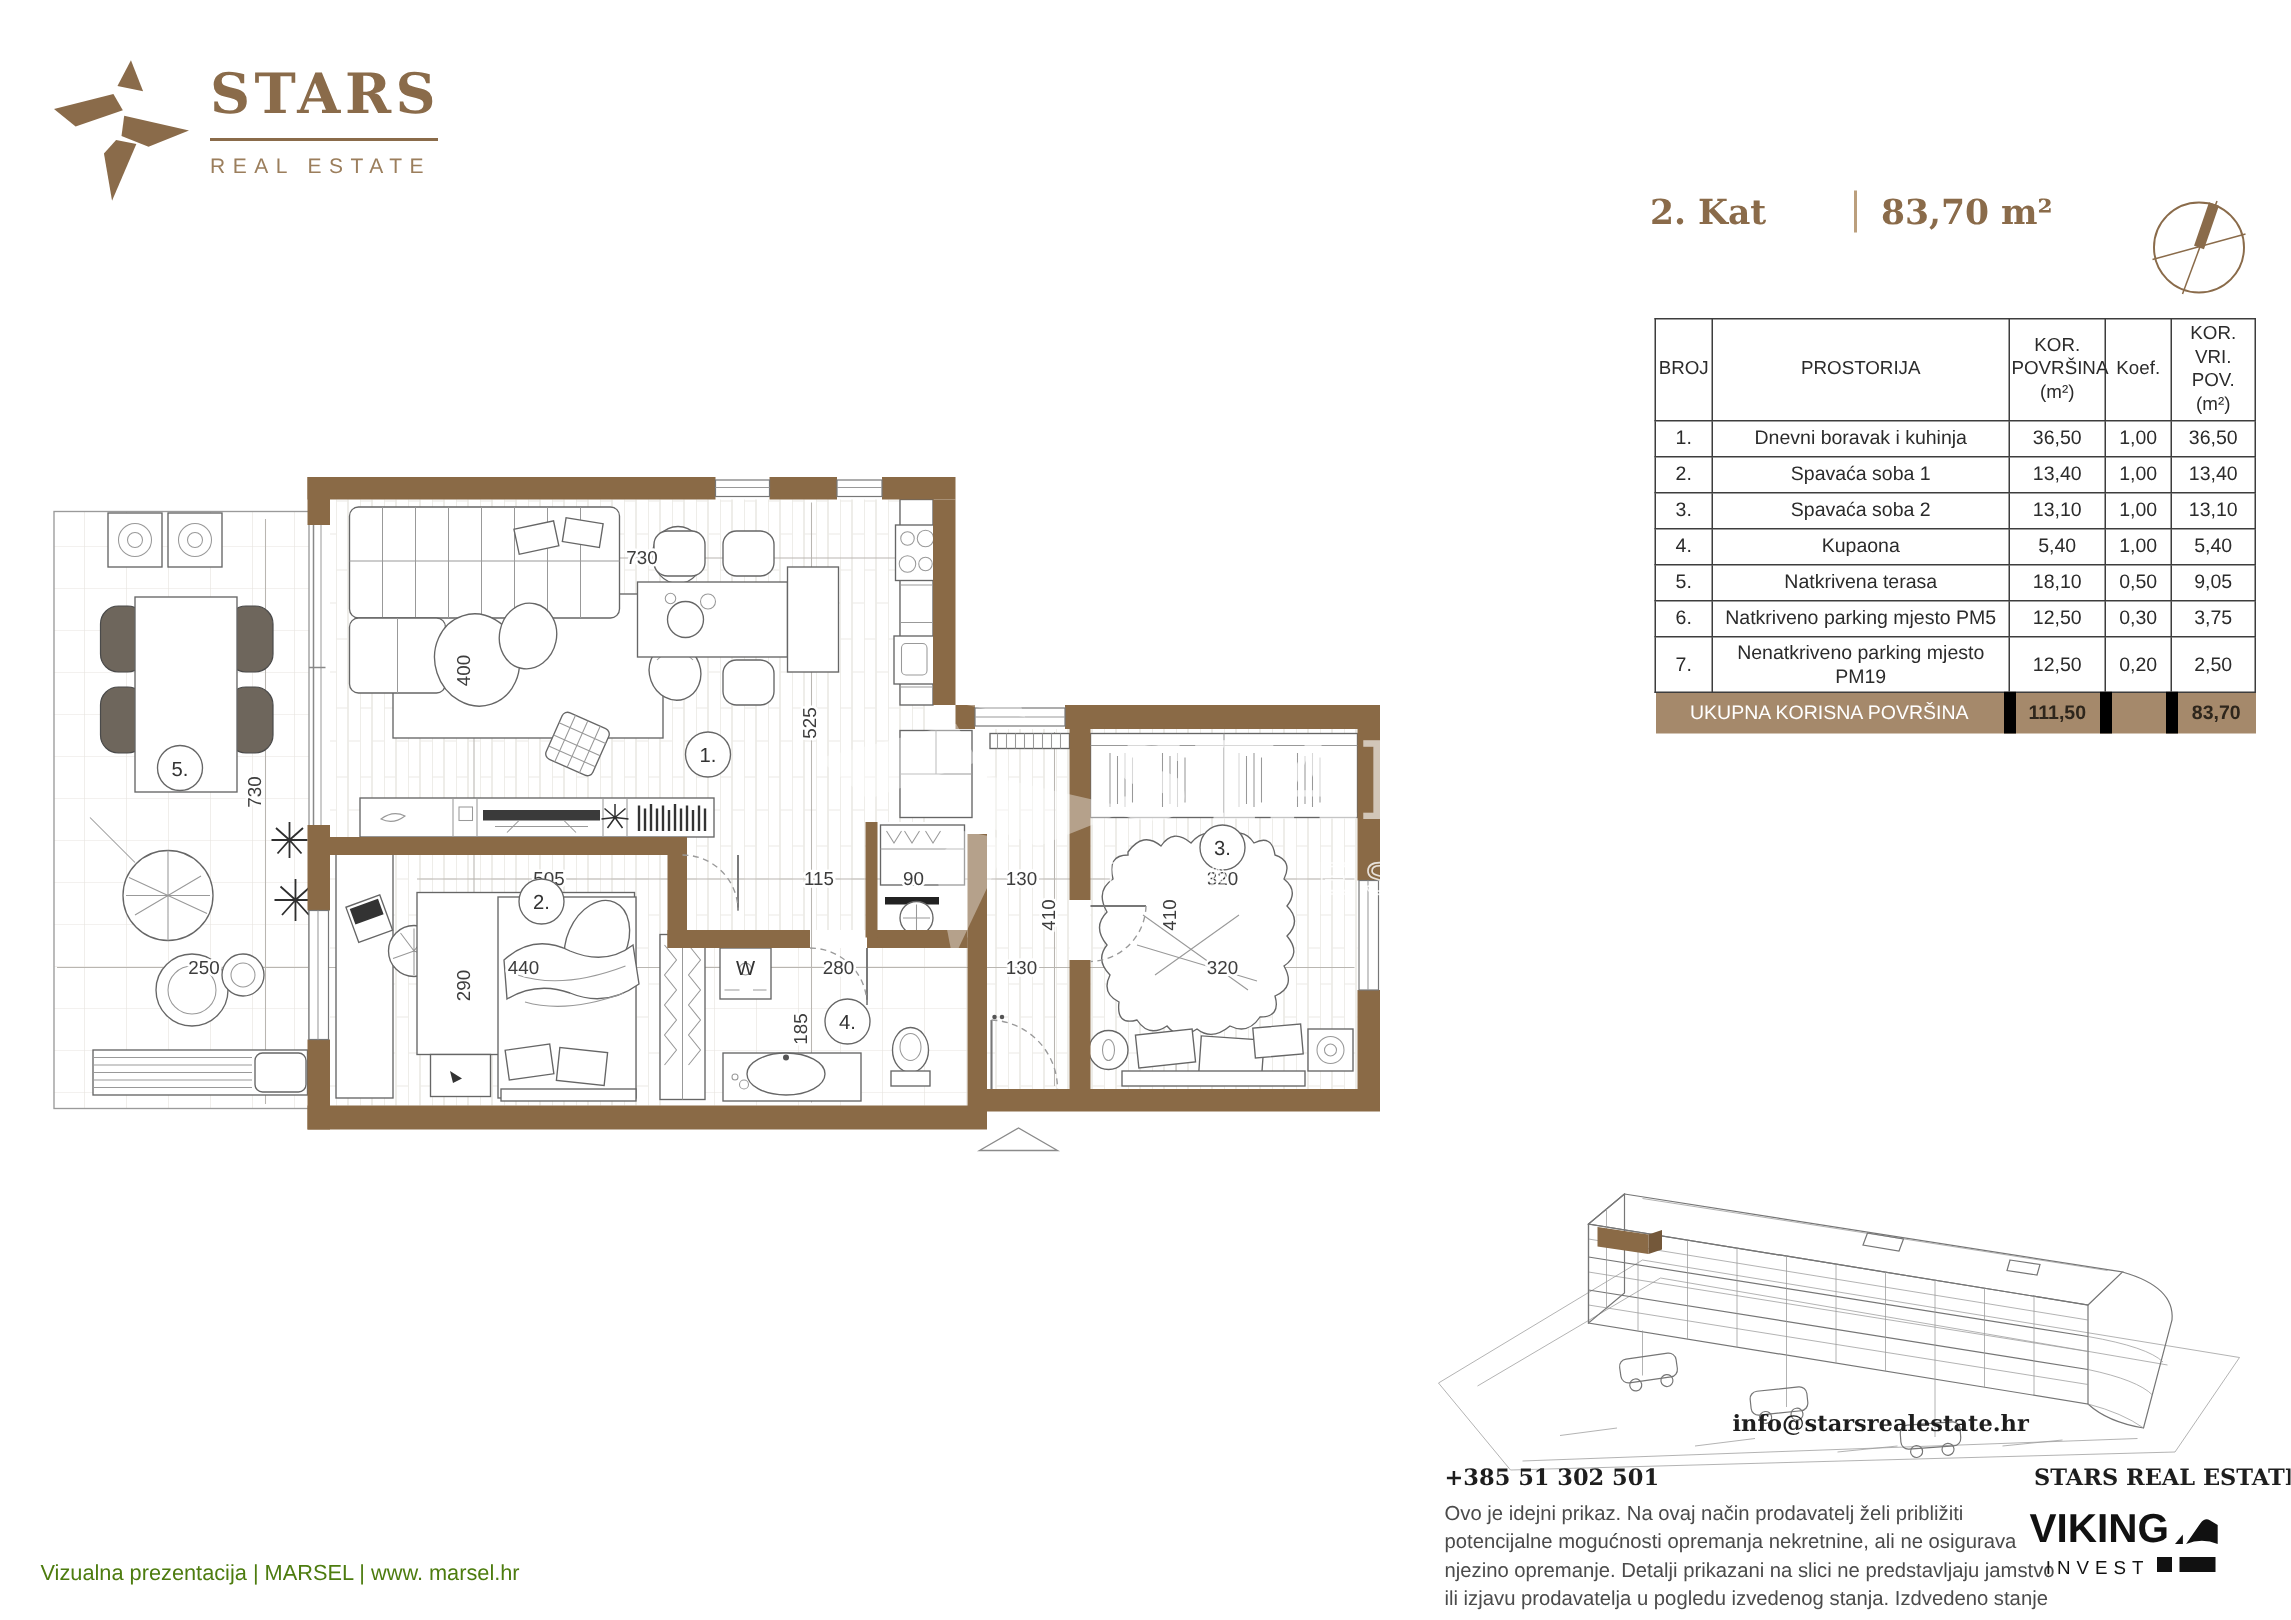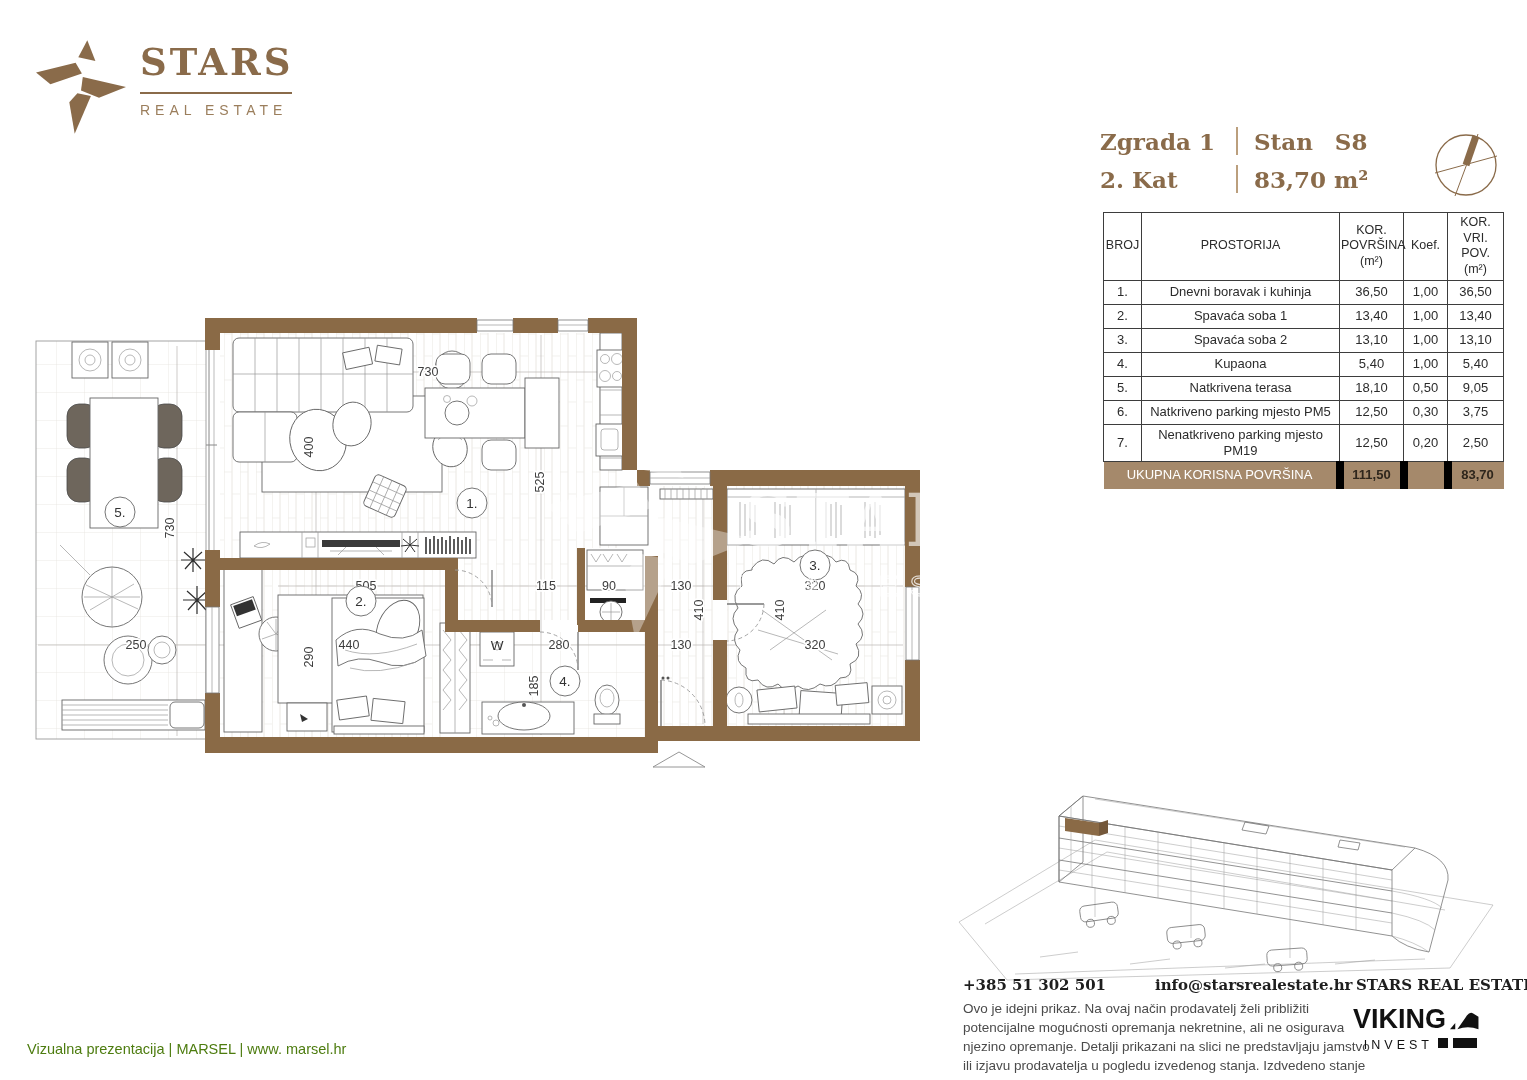--- a/index.html
+++ b/index.html
@@ -76,27 +76,20 @@
       <polygon points="46,59 61,62 43,104 37,69" fill="var(--brown)"></polygon>
     </svg>
     <div class="logo-text">
       <div class="word">STARS</div>
       <div class="rule"></div>
       <div class="sub">REAL ESTATE</div>
     </div>
   </div>
 
   <div class="subhead">
-    <div class="row">
-      <span class="c1">Zgrada 1</span>
-      <span class="bar"></span>
-      <span>Stan</span>
-      <span class="gap"></span>
-      <span>S8</span>
-    </div>
     <div class="row">
       <span class="c1">2. Kat</span>
       <span class="bar"></span>
       <span>83,70 m²</span>
     </div>
   </div>
 
   <svg class="compass" width="72" height="74" viewBox="0 0 72 74">
     <circle cx="36" cy="37" r="30" fill="none" stroke="#8a6b4a" stroke-width="1.3"></circle>
     <line x1="5" y1="45" x2="67" y2="28" stroke="#8a6b4a" stroke-width="1"></line>
@@ -541,21 +534,21 @@
         </g>
       <g transform="rotate(-4 342 205)">
           <rect x="322" y="197" width="40" height="16" rx="5"></rect>
           <circle cx="332" cy="215" r="4"></circle>
           <circle cx="353" cy="215" r="4"></circle>
         </g>
     </g>
   </svg>
 
   <div class="f-serif" style="left:963px;top:976px;">+385 51 302 501</div>
-  <div class="f-serif" style="left:1155px;top:976px;">info@starsrealestate.hr</div>
+  <div class="f-serif" style="left:1155px;top:940px;">info@starsrealestate.hr</div>
   <div class="f-serif" style="left:1356px;top:976px;">STARS REAL ESTATE d.o.o.</div>
   <div class="disclaimer">Ovo je idejni prikaz. Na ovaj način prodavatelj želi približiti potencijalne mogućnosti opremanja nekretnine, ali ne osigurava njezino opremanje. Detalji prikazani na slici ne predstavljaju jamstvo ili izjavu prodavatelja u pogledu izvedenog stanja. Izdvedeno stanje može varirati.</div>
   <div class="credit">Vizualna prezentacija | MARSEL | www. marsel.hr</div>
 
   <div class="viking">
     <div class="r1">
       <span class="name">VIKING</span>
       <svg width="46" height="38" viewBox="0 0 55 44">
         <path d="M0,34 L10,22 L10,34 Z" fill="#111"></path>
         <path d="M14,34 L32,8 Q38,0 44,4 L54,10 L54,34 Q34,26 14,34 Z" fill="#111"></path>

